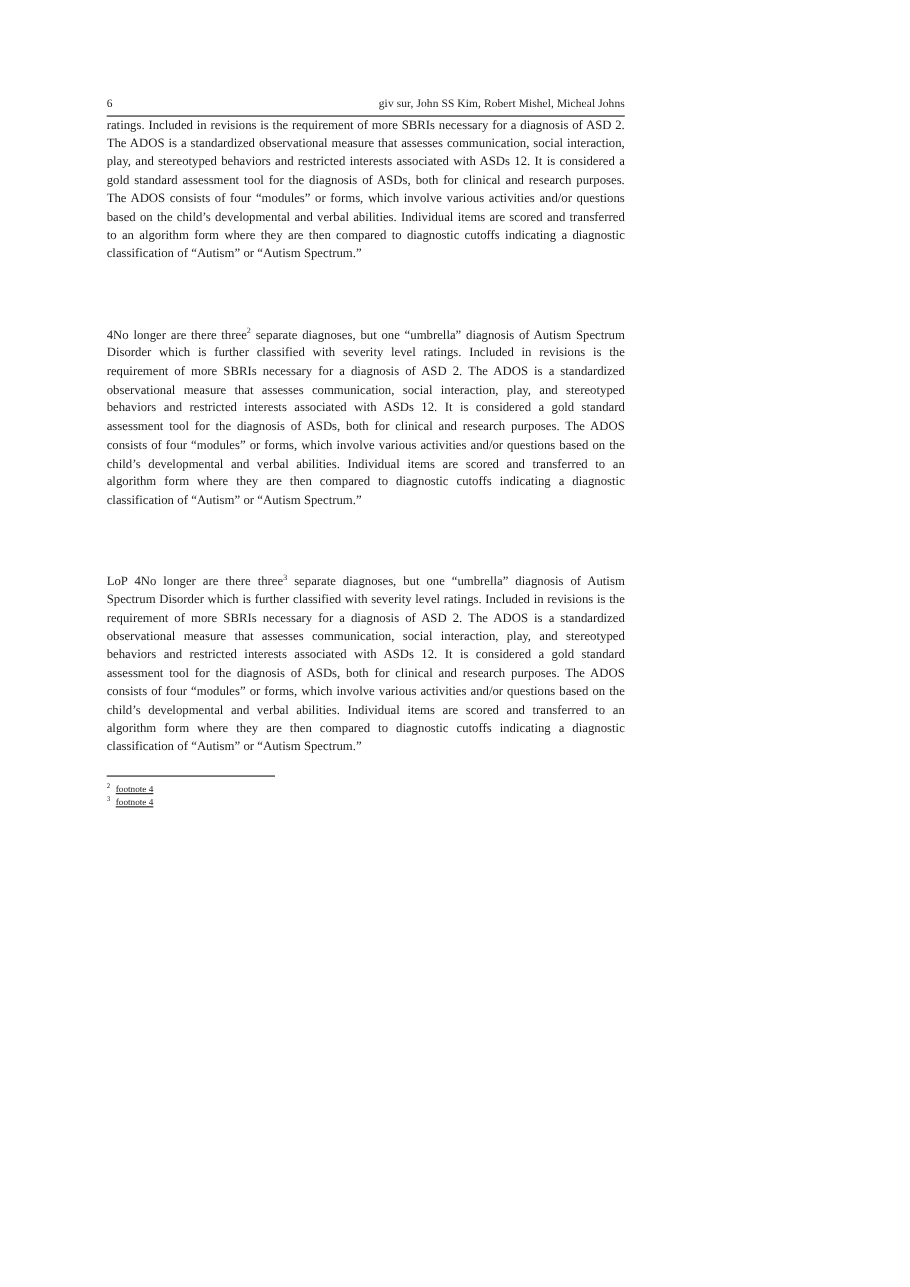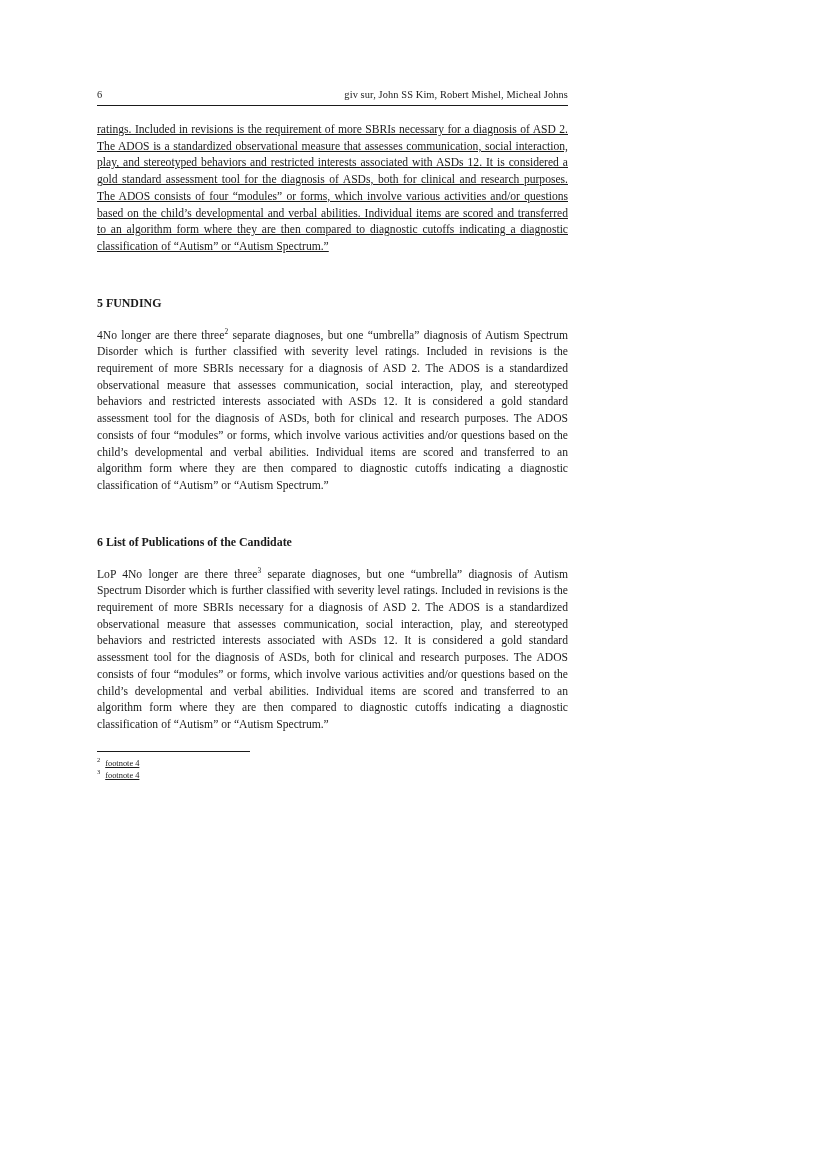--- a/index.html
+++ b/index.html
@@ -53,22 +53,20 @@
   .para {
     font-size: 11.6px;
     line-height: 16.7px;
     text-align: justify;
     text-justify: inter-word;
     margin: 0;
     hyphens: none;
     word-spacing: 0.01em;
   }
   .para.first {
-    margin-top: 16px;
-    text-decoration: underline;
   }
 
   sup.fnmark {
     font-size: 7.4px;
     vertical-align: super;
     line-height: 0;
   }
 
   
   h2.section-heading {
@@ -117,29 +115,27 @@
 
     <div class="running-head">
       <span class="folio">6</span>
       <span class="head-authors">giv sur, John SS Kim, Robert Mishel, Micheal Johns</span>
     </div>
 
     <p class="para first">ratings. Included in revisions is the requirement of more SBRIs necessary for a diagnosis of ASD 2. The ADOS is a standardized observational measure that assesses communication, social interaction, play, and stereotyped behaviors and restricted interests associated with ASDs 12. It is considered a gold standard assessment tool for the diagnosis of ASDs, both for clinical and research purposes. The ADOS consists of four “modules” or forms, which involve various activities and/or questions based on the child’s developmental and verbal abilities. Individual items are scored and transferred to an algorithm form where they are then compared to diagnostic cutoffs indicating a diagnostic classification of “Autism” or “Autism Spectrum.”</p>
 
     <div class="sec-gap-before"></div>
 
-    <h2 class="section-heading">5 FUNDING</h2>
 
     <div class="sec-gap-after"></div>
 
     <p class="para"><span>4No longer are there three</span><sup class="fnmark">2</sup><span> separate diagnoses, but one “umbrella” diagnosis of Autism Spectrum Disorder which is further classified with severity level ratings. Included in revisions is the requirement of more SBRIs necessary for a diagnosis of ASD 2. The ADOS is a standardized observational measure that assesses communication, social interaction, play, and stereotyped behaviors and restricted interests associated with ASDs 12. It is considered a gold standard assessment tool for the diagnosis of ASDs, both for clinical and research purposes. The ADOS consists of four “modules” or forms, which involve various activities and/or questions based on the child’s developmental and verbal abilities. Individual items are scored and transferred to an algorithm form where they are then compared to diagnostic cutoffs indicating a diagnostic classification of “Autism” or “Autism Spectrum.”</span></p>
 
     <div class="sec-gap-before"></div>
 
-    <h2 class="section-heading">6 List of Publications of the Candidate</h2>
 
     <div class="sec-gap-after"></div>
 
     <p class="para"><span>LoP 4No longer are there three</span><sup class="fnmark">3</sup><span> separate diagnoses, but one “umbrella” diagnosis of Autism Spectrum Disorder which is further classified with severity level ratings. Included in revisions is the requirement of more SBRIs necessary for a diagnosis of ASD 2. The ADOS is a standardized observational measure that assesses communication, social interaction, play, and stereotyped behaviors and restricted interests associated with ASDs 12. It is considered a gold standard assessment tool for the diagnosis of ASDs, both for clinical and research purposes. The ADOS consists of four “modules” or forms, which involve various activities and/or questions based on the child’s developmental and verbal abilities. Individual items are scored and transferred to an algorithm form where they are then compared to diagnostic cutoffs indicating a diagnostic classification of “Autism” or “Autism Spectrum.”</span></p>
 
     <div class="footnote-area">
       <div class="footnote-rule"></div>
 
       <span class="footnote"><span class="fn-num">2</span><span class="fn-text">footnote 4</span></span>
 

